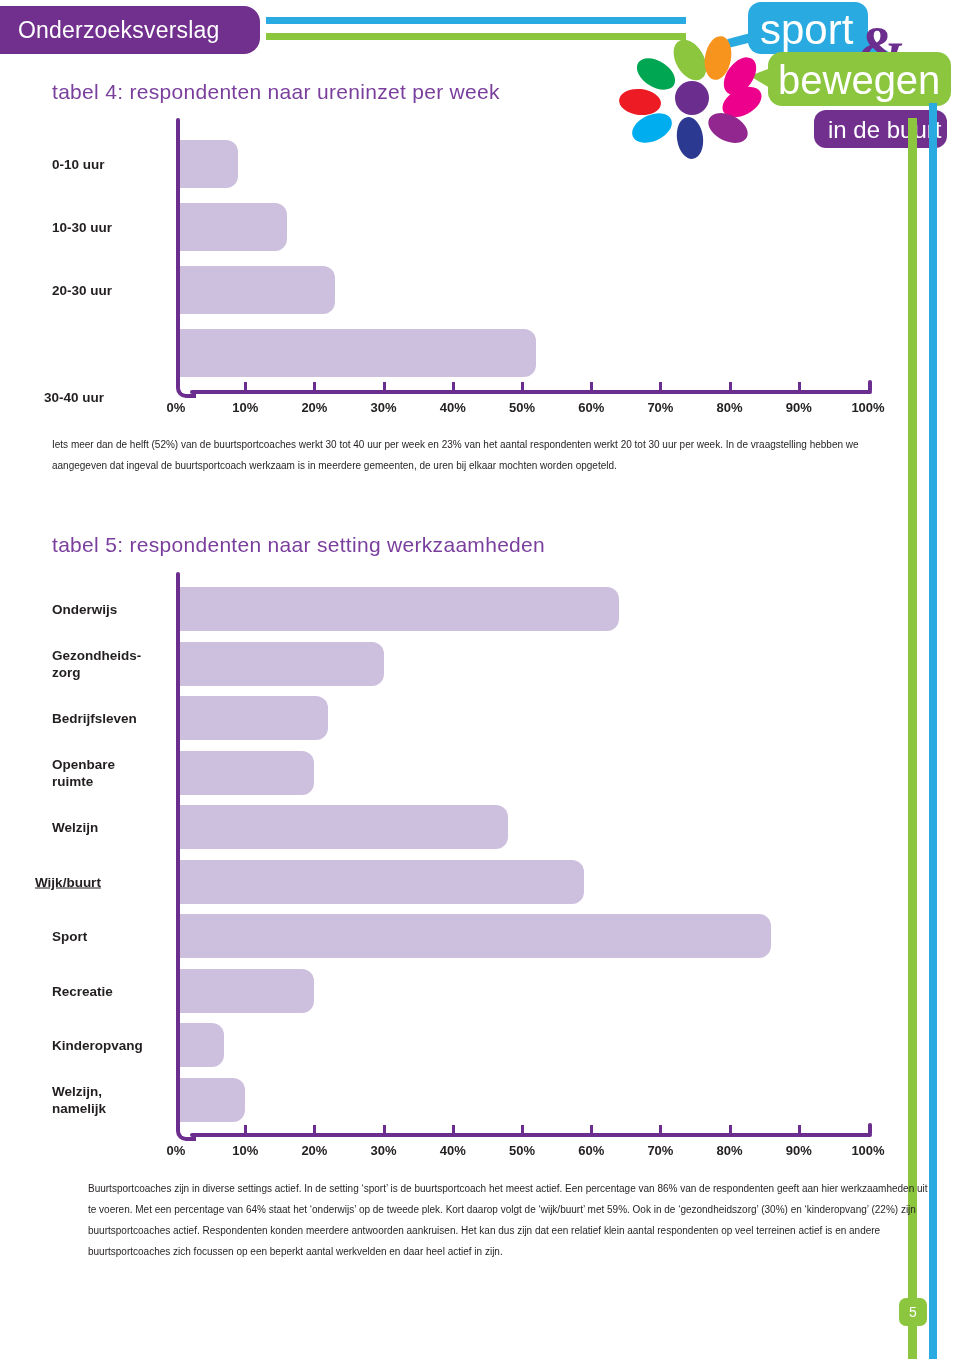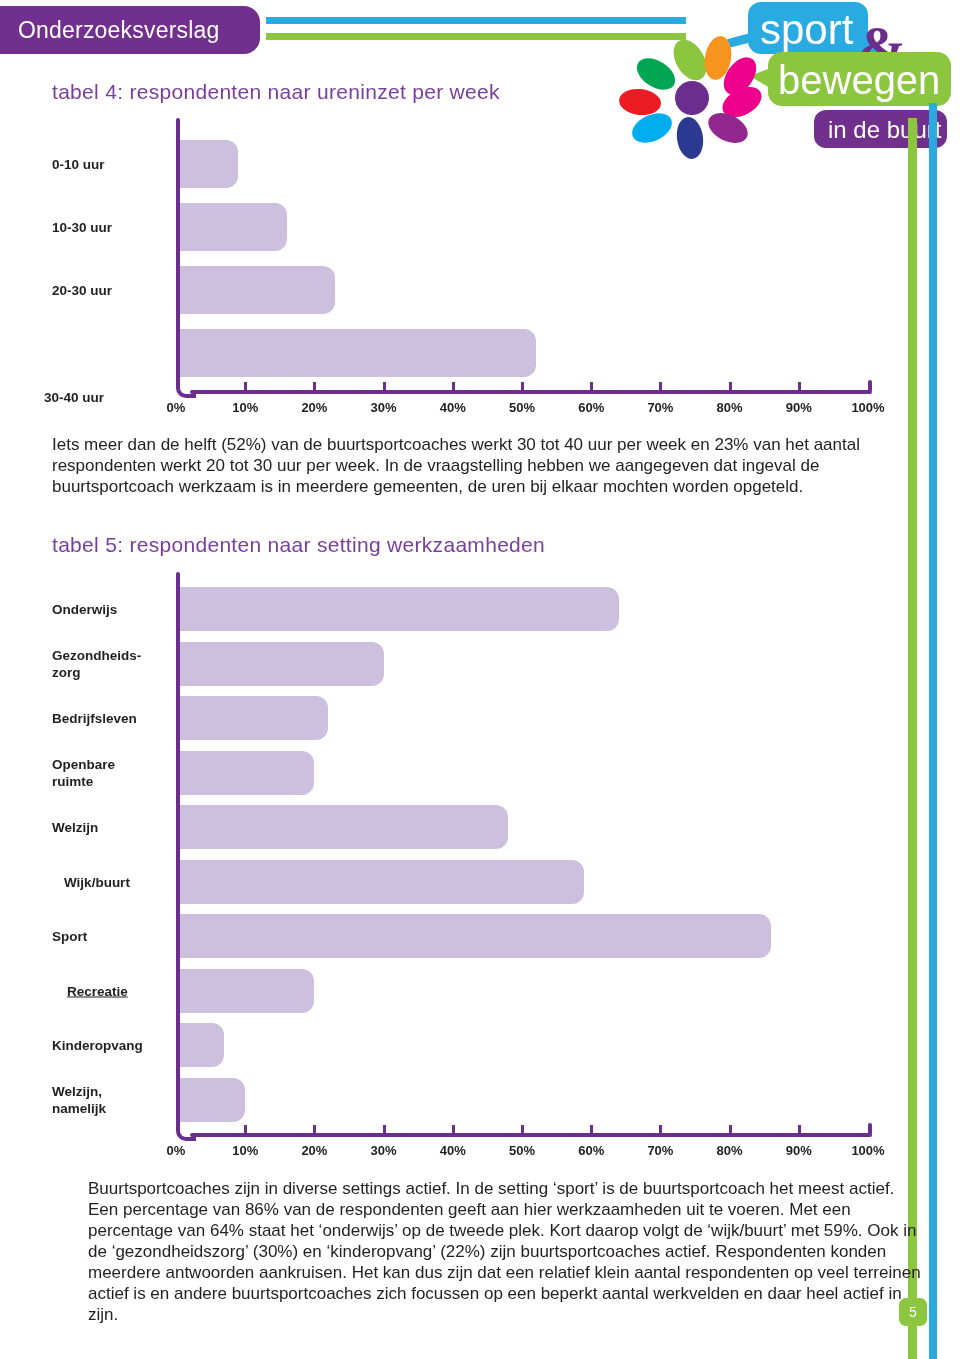--- a/index.html
+++ b/index.html
@@ -77,21 +77,21 @@
   }
   .catlabel{
     position:absolute;font-size:13.5px;font-weight:bold;color:#231f20;
     line-height:17px;white-space:pre-line;
     transform:translateY(-50%);
   }
 
   
   .para{
     position:absolute;
-    font-size:17px;line-height:21px;color:#231f20;
+    font-size:10px;line-height:21px;color:#231f20;
     font-family:"Liberation Sans", sans-serif;
   }
   #para4{left:52px;top:434px;width:840px;}
   #para5{left:52px;top:1178px;width:840px;margin-left:36px;}
 </style>
 </head>
 <body>
 
 <div class="header">
   <div class="hdr-tab">
@@ -184,25 +184,25 @@
     <div class="catlabel" style="left: 52px; top: 91.75px; width: 112px;">Gezondheids-
 zorg</div>
     <div class="bar" style="left: 176px; top: 124.25px; width: 152.24px; height: 44px;"></div>
     <div class="catlabel" style="left: 52px; top: 146.25px; width: 112px;">Bedrijfsleven</div>
     <div class="bar" style="left: 176px; top: 178.75px; width: 138.4px; height: 44px;"></div>
     <div class="catlabel" style="left: 52px; top: 200.75px; width: 112px;">Openbare
 ruimte</div>
     <div class="bar" style="left: 176px; top: 233.25px; width: 332.16px; height: 44px;"></div>
     <div class="catlabel" style="left: 52px; top: 255.25px; width: 112px;">Welzijn</div>
     <div class="bar" style="left: 176px; top: 287.75px; width: 408.28px; height: 44px;"></div>
-    <div class="catlabel" style="left: 64px; top: 309.75px; width: 112px;">Wijk/buurt</div>
+    <div class="catlabel" style="left: 35px; top: 309.75px; width: 112px; text-decoration: underline;">Wijk/buurt</div>
     <div class="bar" style="left: 176px; top: 342.25px; width: 595.12px; height: 44px;"></div>
     <div class="catlabel" style="left: 52px; top: 364.25px; width: 112px;">Sport</div>
     <div class="bar" style="left: 176px; top: 396.75px; width: 138.4px; height: 44px;"></div>
-    <div class="catlabel" style="left: 67px; top: 418.75px; width: 112px; text-decoration: underline;">Recreatie</div>
+    <div class="catlabel" style="left: 52px; top: 418.75px; width: 112px;">Recreatie</div>
     <div class="bar" style="left: 176px; top: 451.25px; width: 48.44px; height: 44px;"></div>
     <div class="catlabel" style="left: 52px; top: 473.25px; width: 112px;">Kinderopvang</div>
     <div class="bar" style="left: 176px; top: 505.75px; width: 69.2px; height: 44px;"></div>
     <div class="catlabel" style="left: 52px; top: 527.75px; width: 112px;">Welzijn,
 namelijk</div>
     <div class="axis-v" style="left: 176px; top: 0px; height: 555px;"></div>
     <div class="axis-corner" style="left: 176px; top: 549px;"></div>
     <div class="axis-h" style="left: 190px; top: 561px; width: 682px;"></div>
     <div class="axis-v" style="left: 868px; top: 551px; height: 12px;"></div>
     <div class="ticklabel" style="left: 176px; top: 571px;">0%</div>

